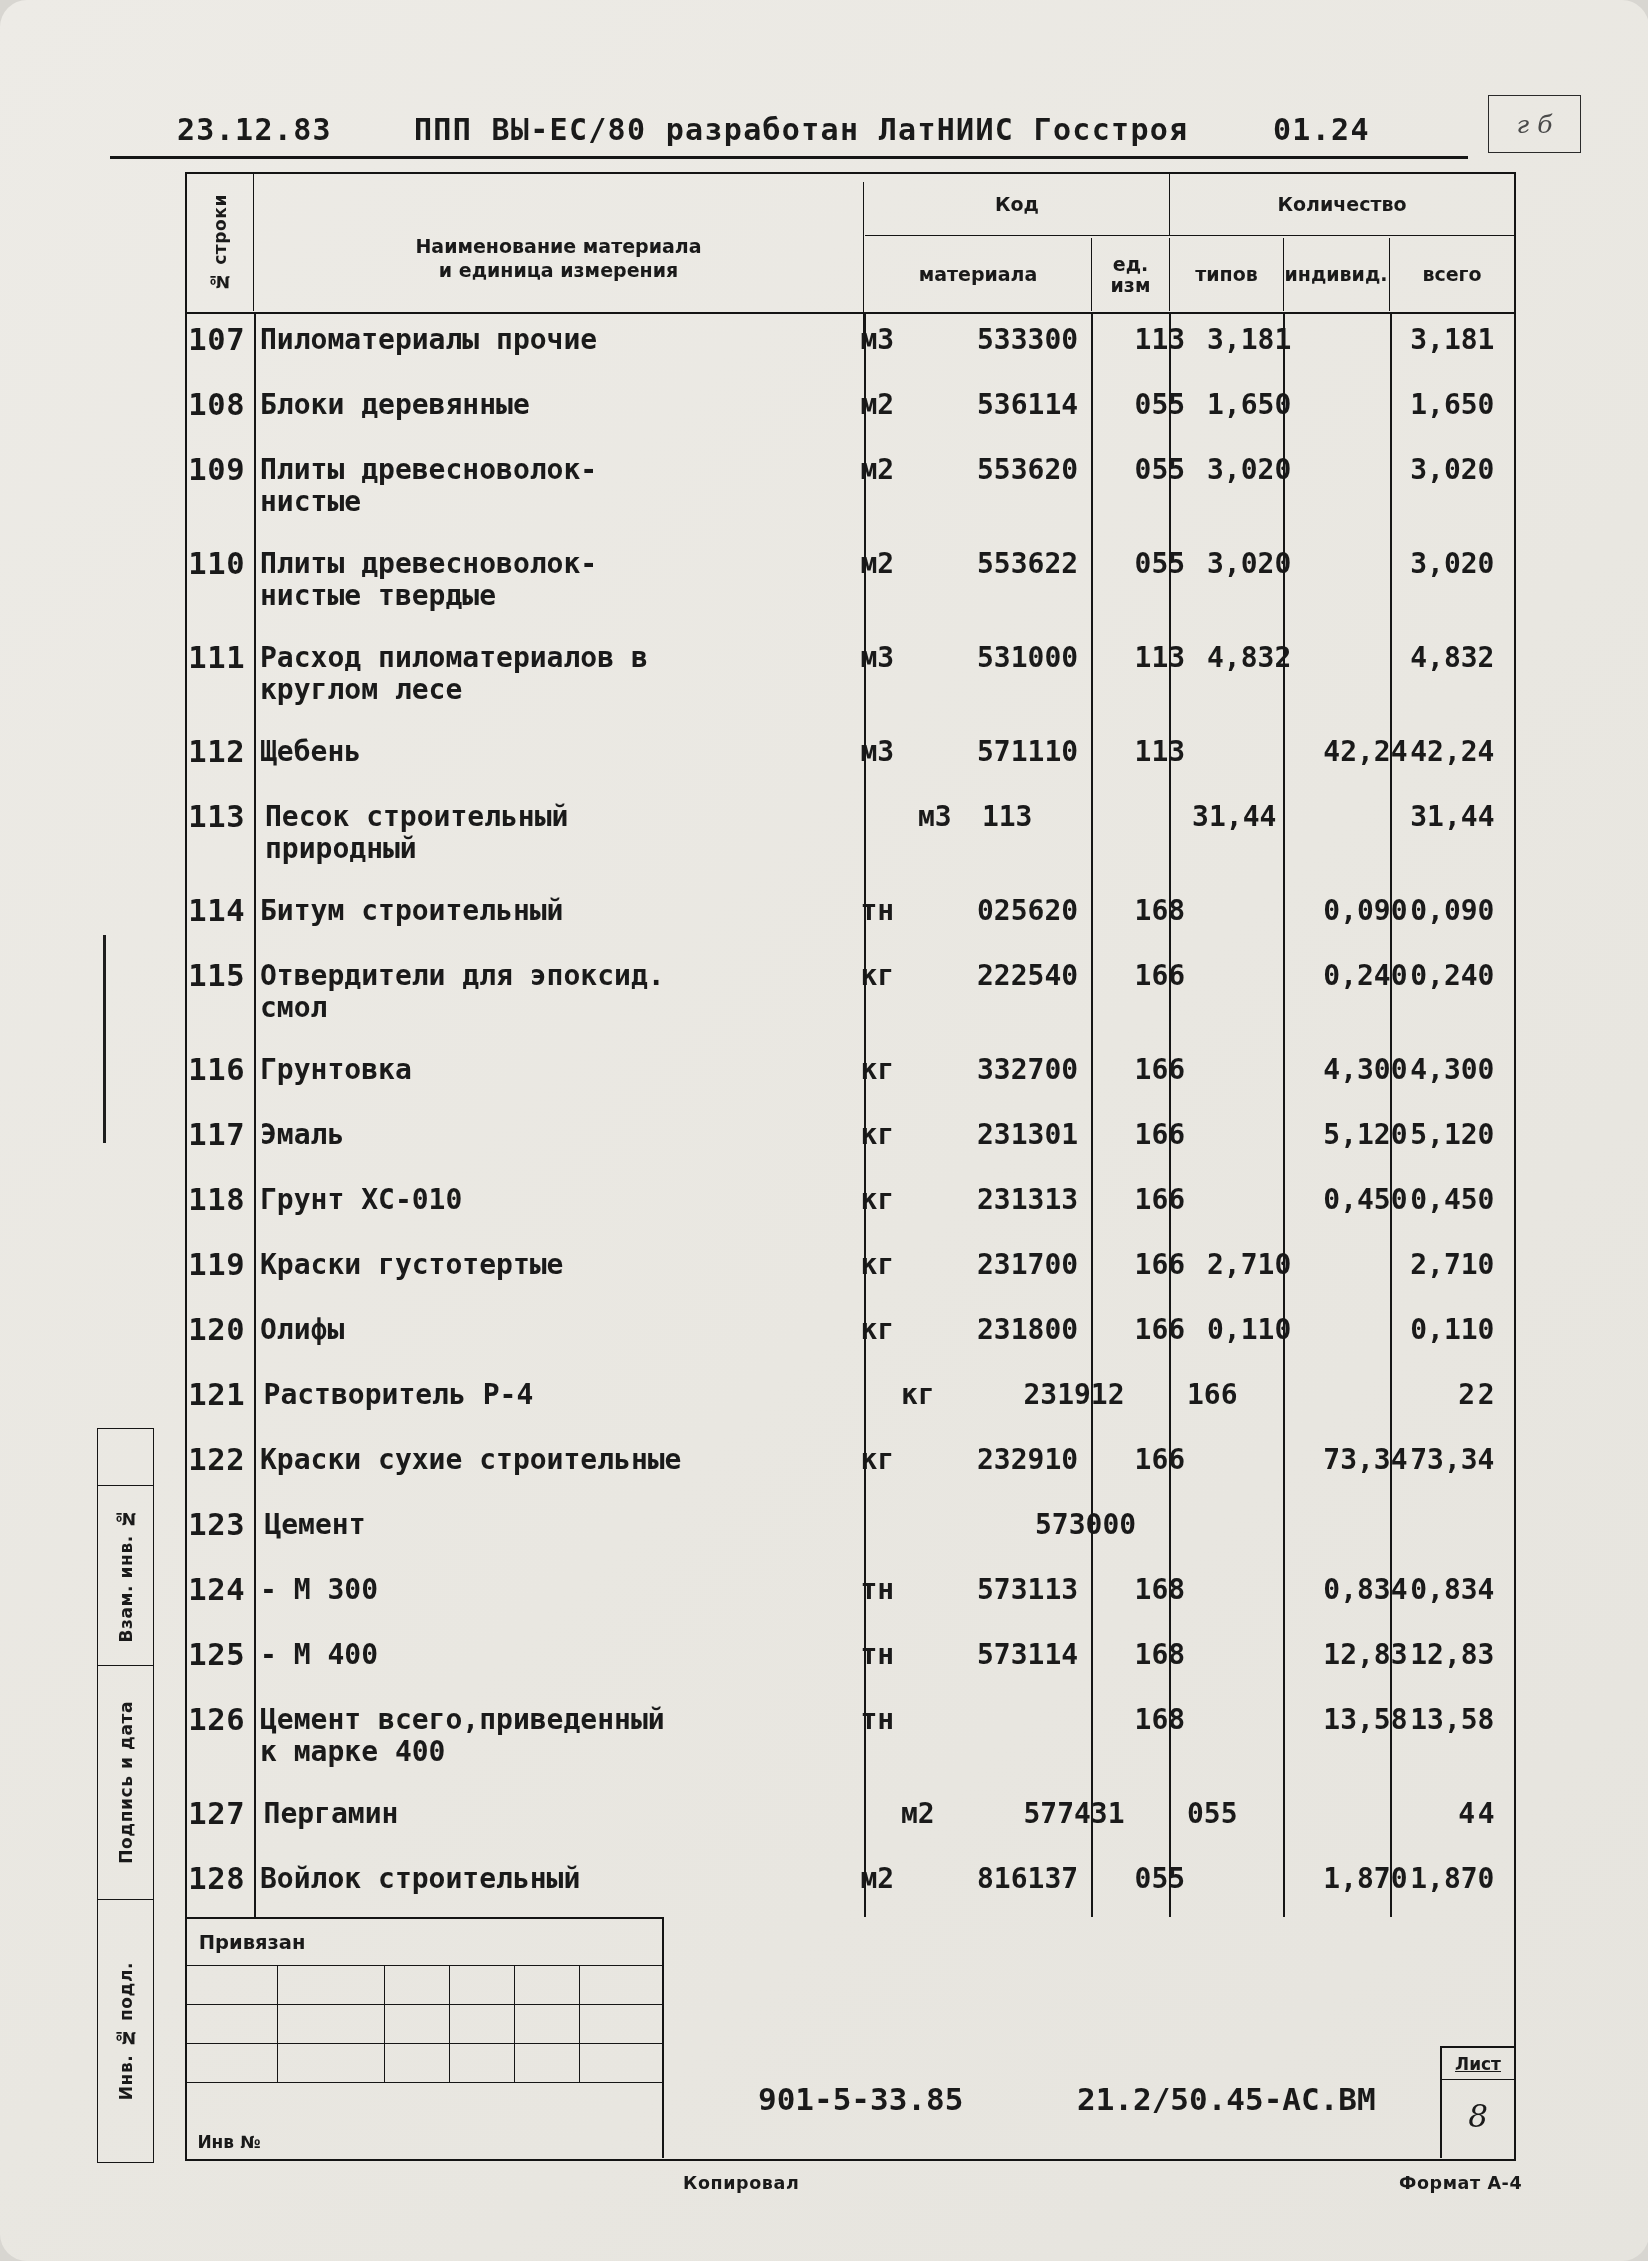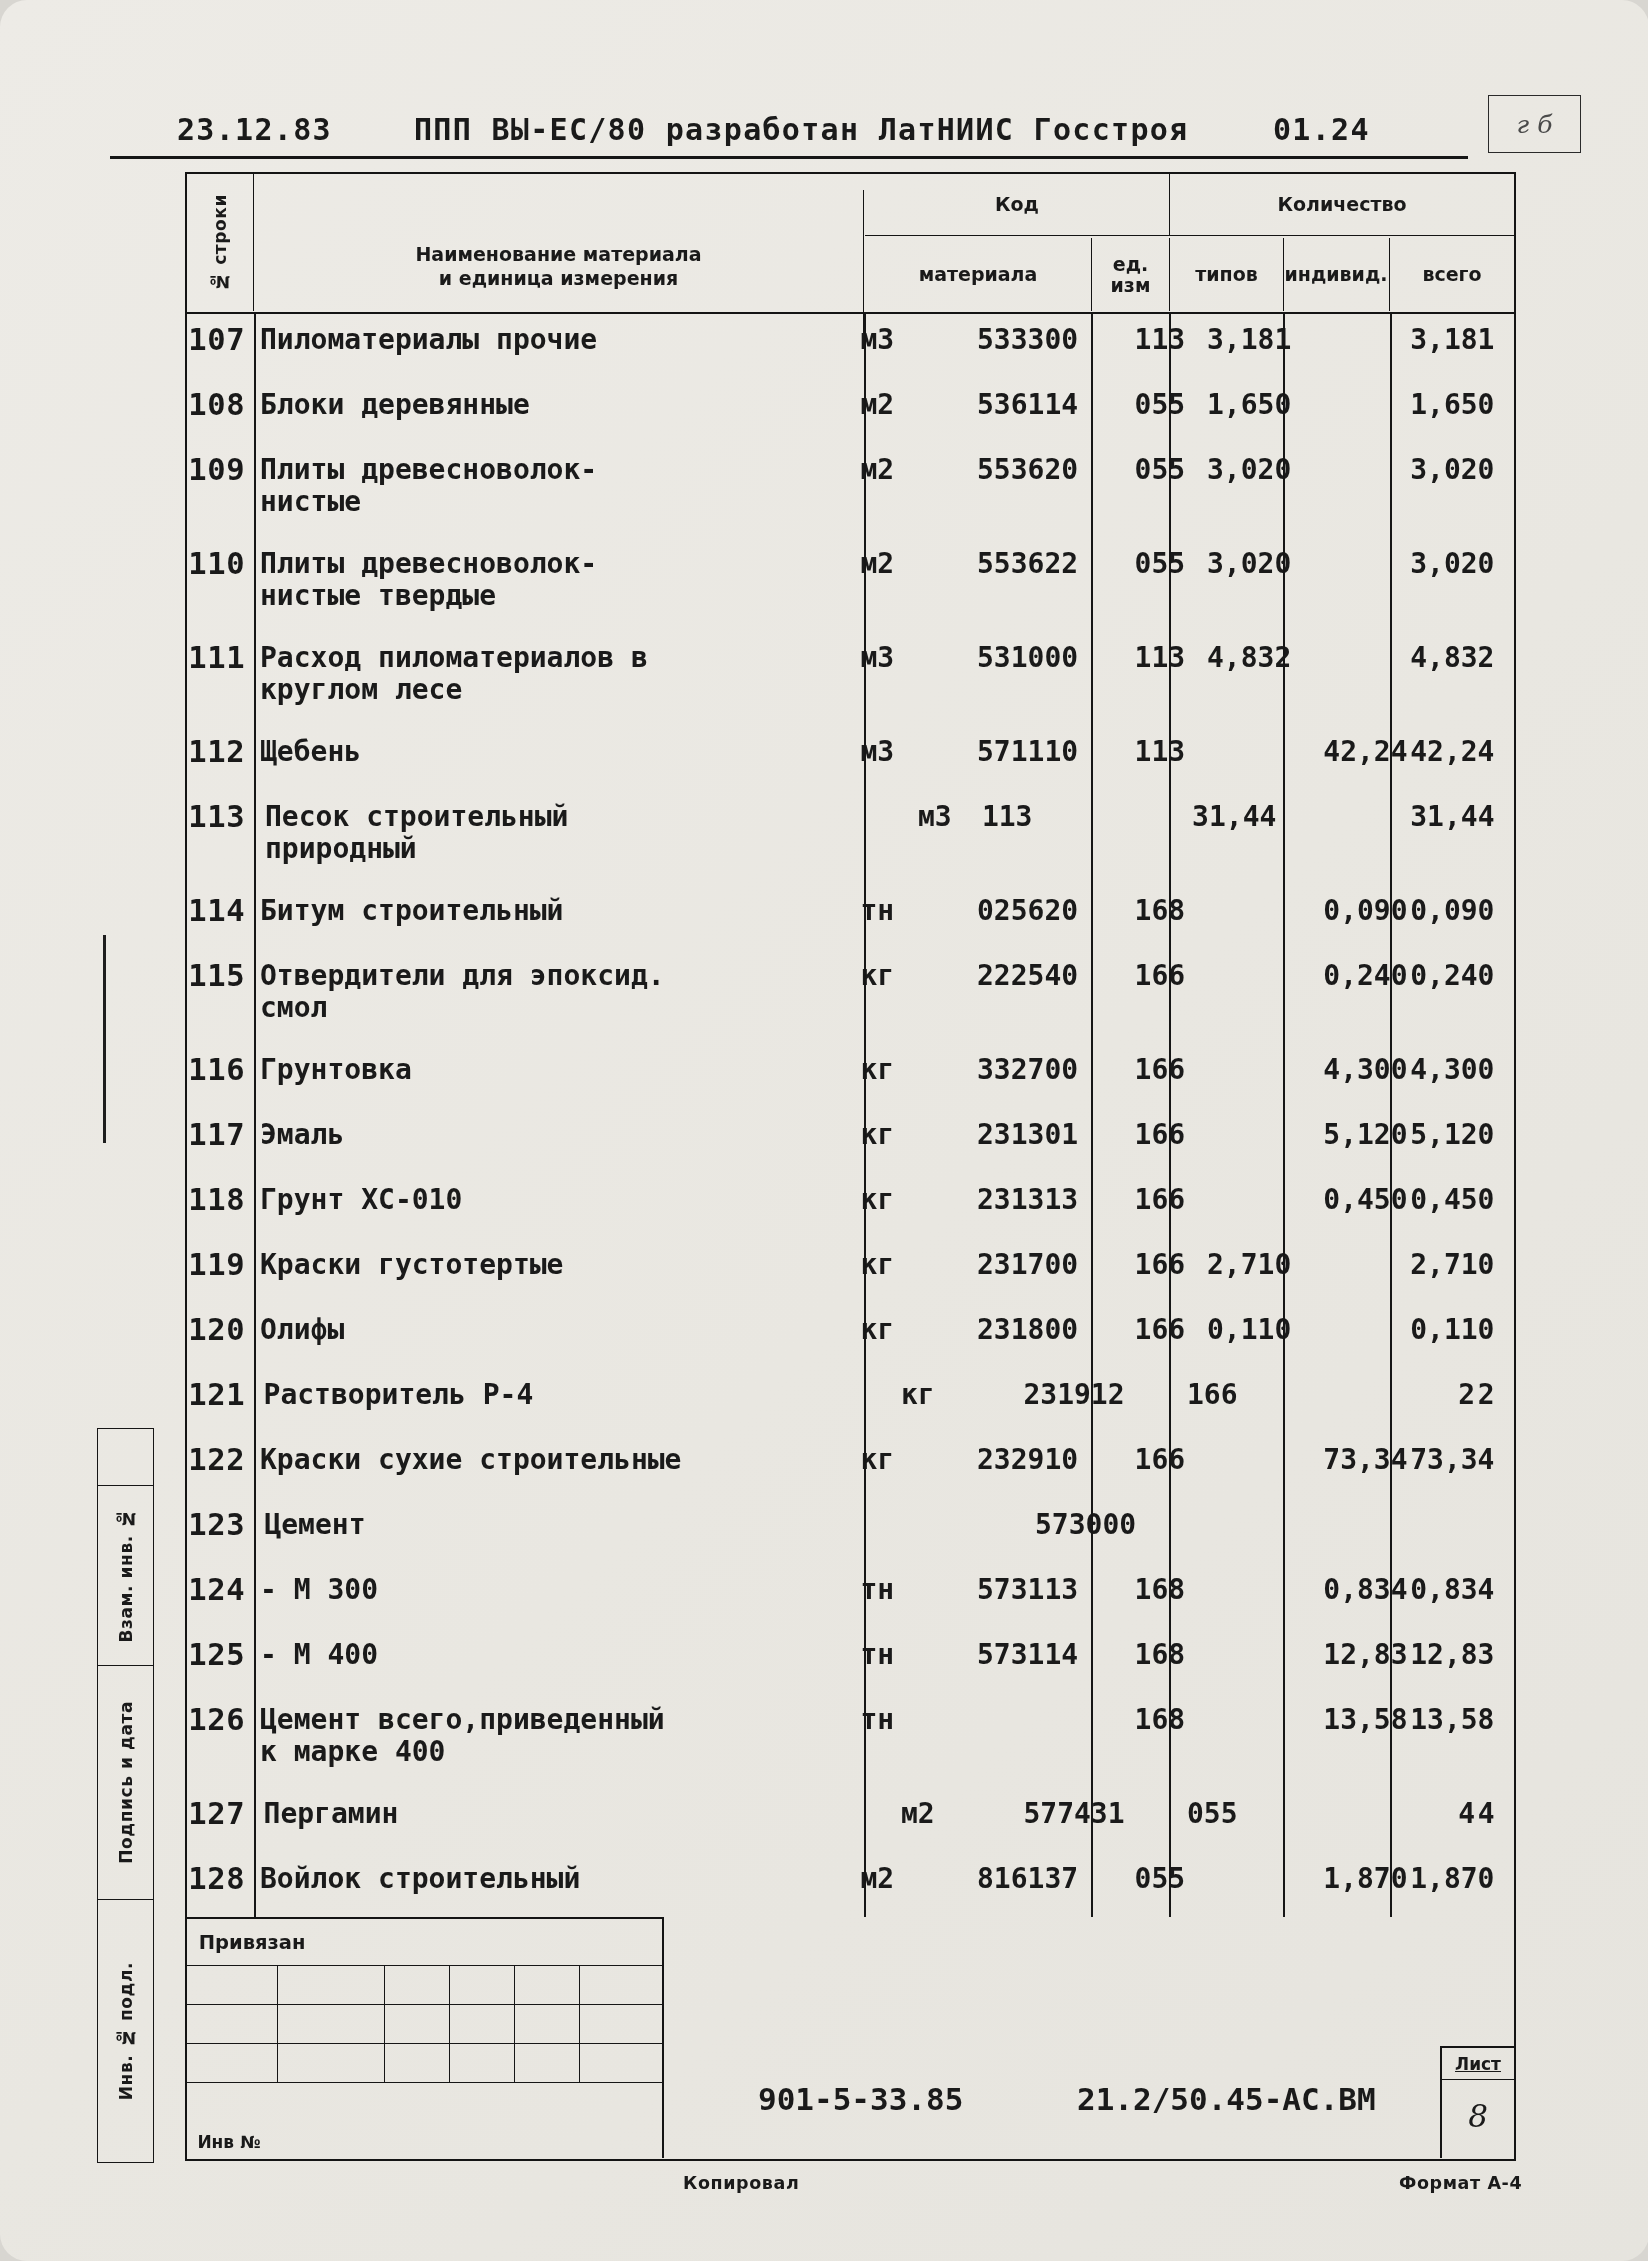--- a/index.html
+++ b/index.html
@@ -94,21 +94,21 @@
   .hcell {
     position: absolute;
     box-sizing: border-box;
     display: flex; align-items: center; justify-content: center;
     text-align: center;
     font: bold 19px "DejaVu Sans", sans-serif;
     white-space: pre-line;
     line-height: 23.4px;
   }
   .h-no     { left: 0;    top: 0;  width: 67px; height: 137px; border-right: 1.9px solid #141414; }
-  .h-name   { left: 67px; top: 16px; width: 610px; height: 153px; border-right: 1.9px solid #141414; }
+  .h-name   { left: 67px; top: 8px; width: 610px; height: 153px; border-right: 1.9px solid #141414; }
   .h-kod    { left: 678px; top: 0; width: 305px; height: 62px; border-right: 1.9px solid #141414; border-bottom: 1.9px solid #141414; }
   .h-mat    { left: 678px; top: 64px; width: 227px; height: 73px; border-right: 1.9px solid #141414; }
   .h-edizm  { left: 905px; top: 64px; width: 78px; height: 73px; border-right: 1.9px solid #141414; line-height: 21px; }
   .h-qty    { left: 983px; top: 0; right: 0; height: 62px; border-bottom: 1.9px solid #141414; }
   .h-types  { left: 983px; top: 64px; width: 114px; height: 73px; border-right: 1.9px solid #141414; }
   .h-ind    { left: 1096px; top: 64px; width: 107px; height: 73px; border-right: 1.9px solid #141414; }
   .h-total  { left: 1203px; top: 64px; right: 0; height: 73px; }
 
   .tbody {
     position: relative;

